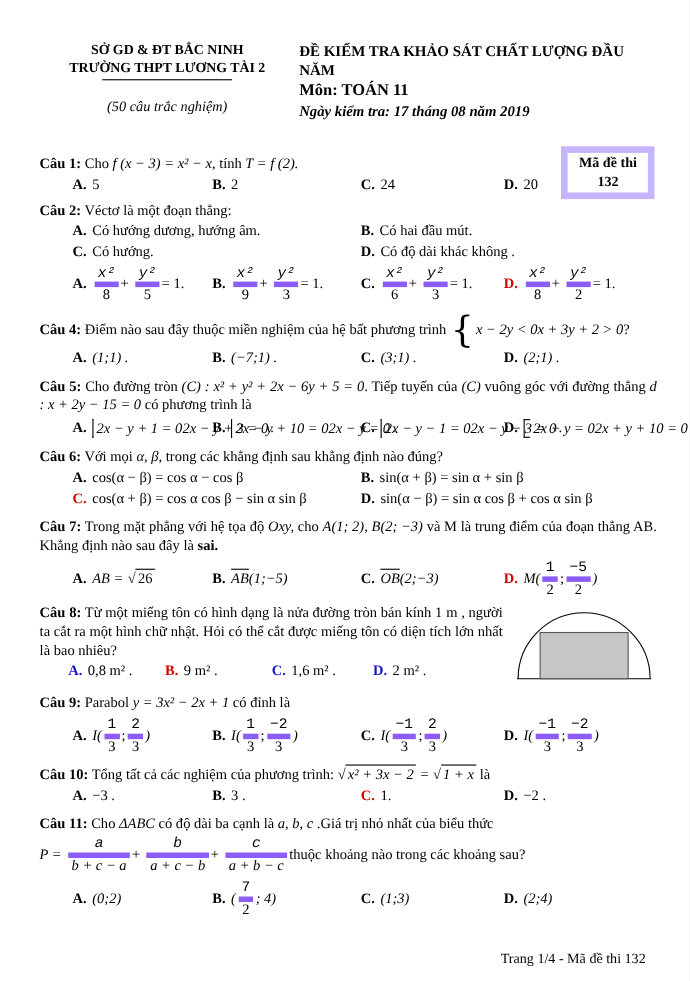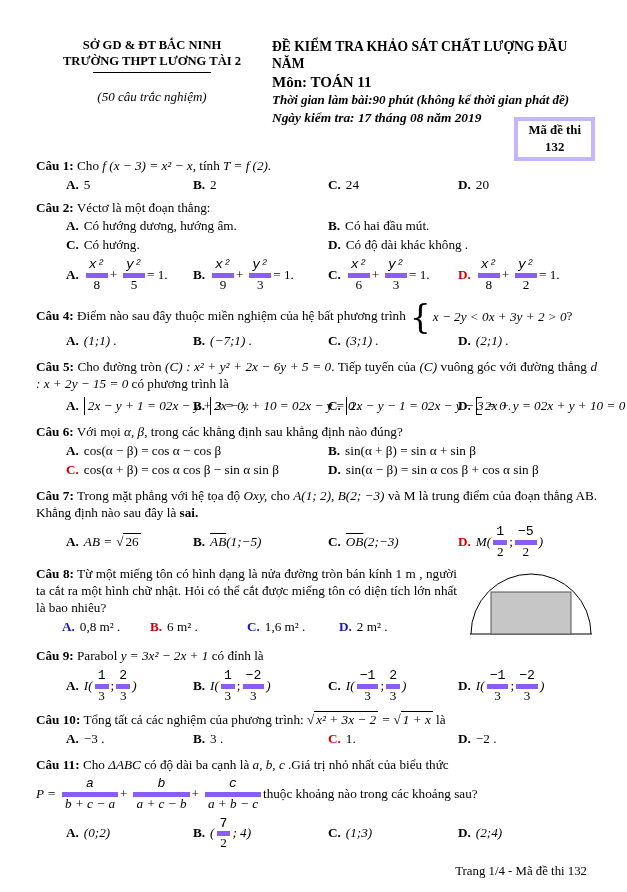--- a/index.html
+++ b/index.html
@@ -15,21 +15,21 @@
   .hdr-left { width:232px; text-align:center; }
   .hdr-left .l1, .hdr-left .l2 { font-weight:bold; font-size:12.6px; line-height:1.25; }
   .hdr-rule { width:118px; border-bottom:1.4px solid #000; margin:3px auto 16px; }
   .hdr-left .note { font-style:italic; font-size:13px; }
   .hdr-right { flex:1; text-align:left; padding-left:4px; }
   .hdr-right .t1 { font-weight:bold; font-size:13.6px; }
   .hdr-right .t2 { font-weight:bold; font-size:15px; }
   .hdr-right .t3 { font-weight:bold; font-style:italic; font-size:13px; }
   .hdr-right .t4 { font-weight:bold; font-style:italic; font-size:13.4px; }
   .codebox {
-    position:absolute; top:117px; right:32px; border:4px solid #c4b5fd;
+    position:absolute; top:133px; right:32px; border:6px solid #c4b5fd;
     min-width:80px; padding:1px 10px 2px; text-align:center;
     font-weight:bold; font-size:12.8px; line-height:1.3;
   }
   
   .questions { margin-top:32px; }
   .q { margin-top:6px; text-align:justify; }
   .lb { font-weight:bold; }
   .m { font-style:italic; }
   .bold { font-weight:bold; }
   .red  { color:var(--red,  #d40000); }
@@ -72,21 +72,20 @@
   <div class="hdr">
     <div class="hdr-left">
       <div class="l1">SỞ GD &amp; ĐT BẮC NINH</div>
       <div class="l2">TRƯỜNG THPT LƯƠNG TÀI 2</div>
       <div class="hdr-rule"></div>
       <div class="note">(50 câu trắc nghiệm)</div>
     </div>
     <div class="hdr-right">
       <div class="t1">ĐỀ KIỂM TRA KHẢO SÁT CHẤT LƯỢNG ĐẦU NĂM</div>
       <div class="t2">Môn: TOÁN 11</div>
-      <div class="t3">Thời gian làm bài:90  phút (không kể thời gian phát đề)</div>
       <div class="t4">Ngày kiểm tra: 17 tháng 08 năm 2019</div>
     </div>
   </div>
   <div class="codebox">
     <div>Mã đề thi</div>
     <div>132</div>
   </div>
 
   <div class="questions">
 
@@ -347,21 +346,21 @@
         <span class="lb">Câu 8:</span>
         <span>Từ một miếng tôn có hình dạng là nửa đường tròn bán kính 1 m , người ta cắt ra một hình chữ nhật. Hỏi có thể cắt được miếng tôn có diện tích lớn nhất là bao nhiêu?</span>
       </div>
       <div class="orow" style="padding-left:26px">
         <span class="oc q8a">
             <span class="k blue">A.</span>
             <span>0,8 m² .</span>
           </span>
         <span class="oc q8b">
             <span class="k red">B.</span>
-            <span>6 m² .</span>
+            <span>9 m² .</span>
           </span>
         <span class="oc q8c">
             <span class="k blue">C.</span>
             <span>1,6 m² .</span>
           </span>
         <span class="oc">
             <span class="k blue">D.</span>
             <span>2 m² .</span>
           </span>
       </div>

